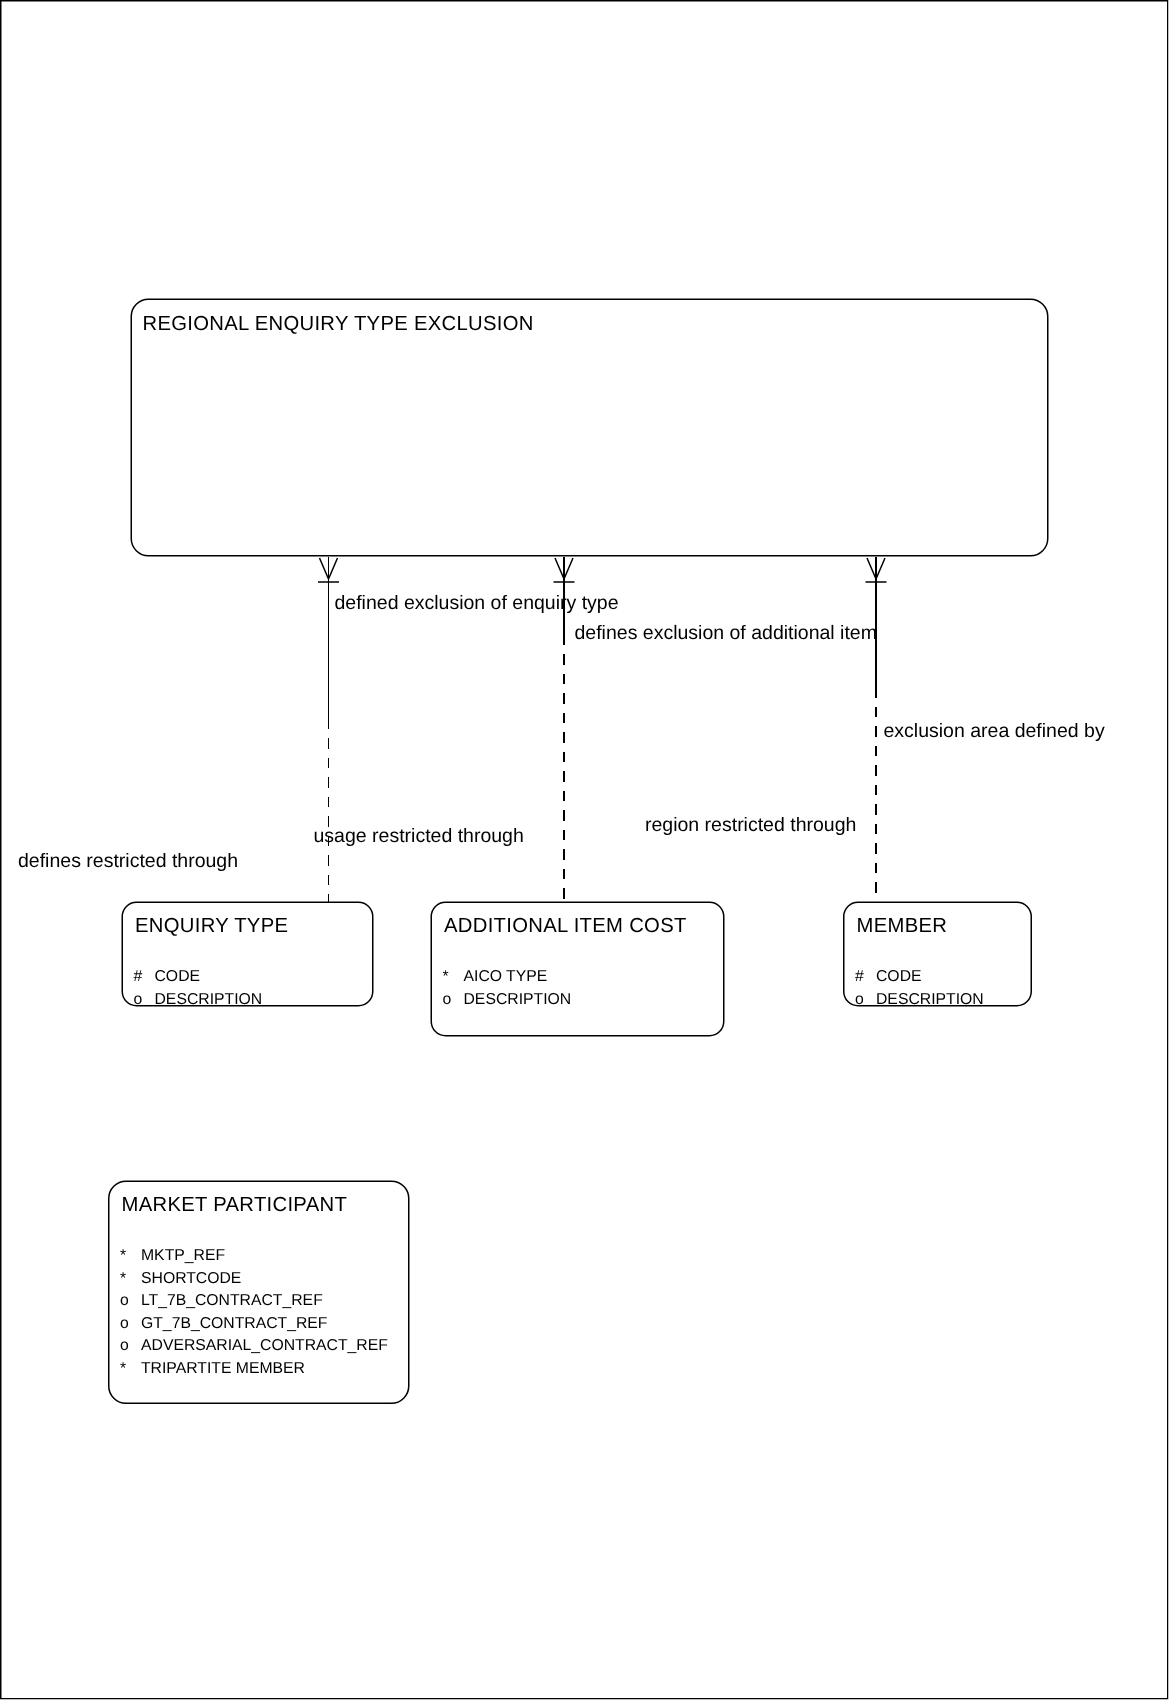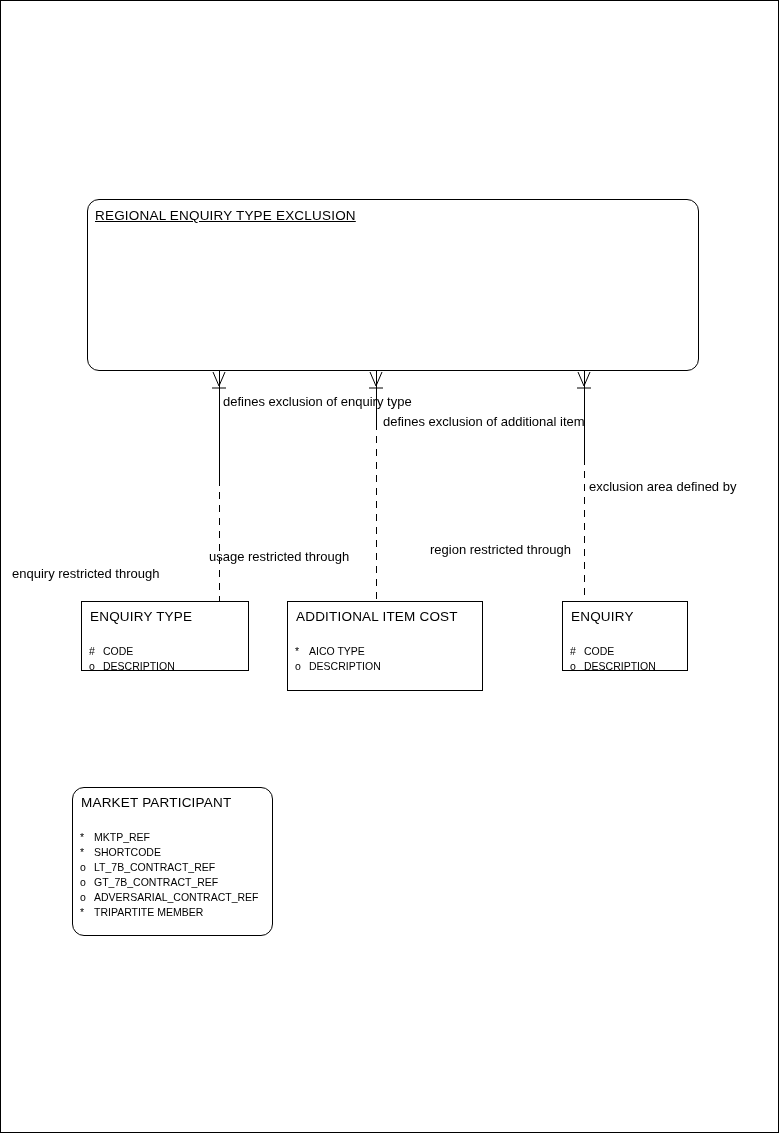--- a/index.html
+++ b/index.html
@@ -16,21 +16,21 @@
   }
   .lines-layer {
     position: absolute;
     left: 0; top: 0;
     width: 779px; height: 1133px;
   }
   .entity {
     position: absolute;
     box-sizing: border-box;
     border: 1px solid #000;
-    border-radius: 0;
+    border-radius: 10px;
     background: #fff;
     overflow: hidden;
     white-space: nowrap;
   }
   .entity .title {
     font-size: 13.5px;
     line-height: 15px;
     padding: 7px 0 0 8px;
     letter-spacing: 0.2px;
   }
@@ -51,21 +51,21 @@
     font-size: 13px;
     line-height: 14px;
     white-space: nowrap;
   }
   
   .root-entity   { left: 86px;  top: 198px; width: 612px; height: 172px; border-radius: 12px; }
   .enquiry-type  { left: 80px;  top: 600px; width: 168px; height: 70px; }
   .addl-item     { left: 286px; top: 600px; width: 196px; height: 90px; }
   .region        { left: 561px; top: 600px; width: 126px; height: 70px; }
   .market        { left: 71px;  top: 786px; width: 201px; height: 149px; border-radius: 12px; }
-  .root-entity .title { padding: 8px 0 0 7px; text-decoration: underline; }
+  .root-entity .title { padding: 8px 0 0 7px; }
   
   .lbl-1a { left: 222px; top: 394px; }
   .lbl-2a { left: 382px; top: 414px; }
   .lbl-3a { left: 588px; top: 435px; margin-top: 44px; }
   .lbl-1b { left: 11px;  top: 566px; }
   .lbl-2b { left: 208px; top: 549px; }
   .lbl-3b { left: 405px; top: 542px; margin-left: 24px; }
 </style>
 </head>
 <body>
@@ -99,24 +99,24 @@
         <path d="M577 371 L583 385 M589 371 L583 385" stroke="#000" stroke-width="1" fill="none"></path>
         <line x1="576" y1="387" x2="590" y2="387" stroke="#000" stroke-width="1"></line>
       </g>
     </g>
   </svg>
 
   <div class="entity root-entity">
     <div class="title">REGIONAL ENQUIRY TYPE EXCLUSION</div>
   </div>
 
-  <div class="rel-label lbl-1a">defines exclusion of enquiry type</div>
+  <div class="rel-label lbl-1a">defined exclusion of enquiry type</div>
   <div class="rel-label lbl-2a">defines exclusion of additional item</div>
   <div class="rel-label lbl-3a">exclusion area defined by</div>
-  <div class="rel-label lbl-1b">enquiry restricted through</div>
+  <div class="rel-label lbl-1b">defines restricted through</div>
   <div class="rel-label lbl-2b">usage restricted through</div>
   <div class="rel-label lbl-3b">region restricted through</div>
 
   <div class="entity enquiry-type">
     <div class="title">ENQUIRY TYPE</div>
     <div class="attrs">
       <div class="attr">
         <span class="marker">#</span><span>CODE</span>
       </div>
       <div class="attr">
@@ -131,21 +131,21 @@
       <div class="attr">
         <span class="marker">*</span><span>AICO TYPE</span>
       </div>
       <div class="attr">
         <span class="marker">o</span><span>DESCRIPTION</span>
       </div>
     </div>
   </div>
 
   <div class="entity region">
-    <div class="title">ENQUIRY</div>
+    <div class="title">MEMBER</div>
     <div class="attrs">
       <div class="attr">
         <span class="marker">#</span><span>CODE</span>
       </div>
       <div class="attr">
         <span class="marker">o</span><span>DESCRIPTION</span>
       </div>
     </div>
   </div>
 

